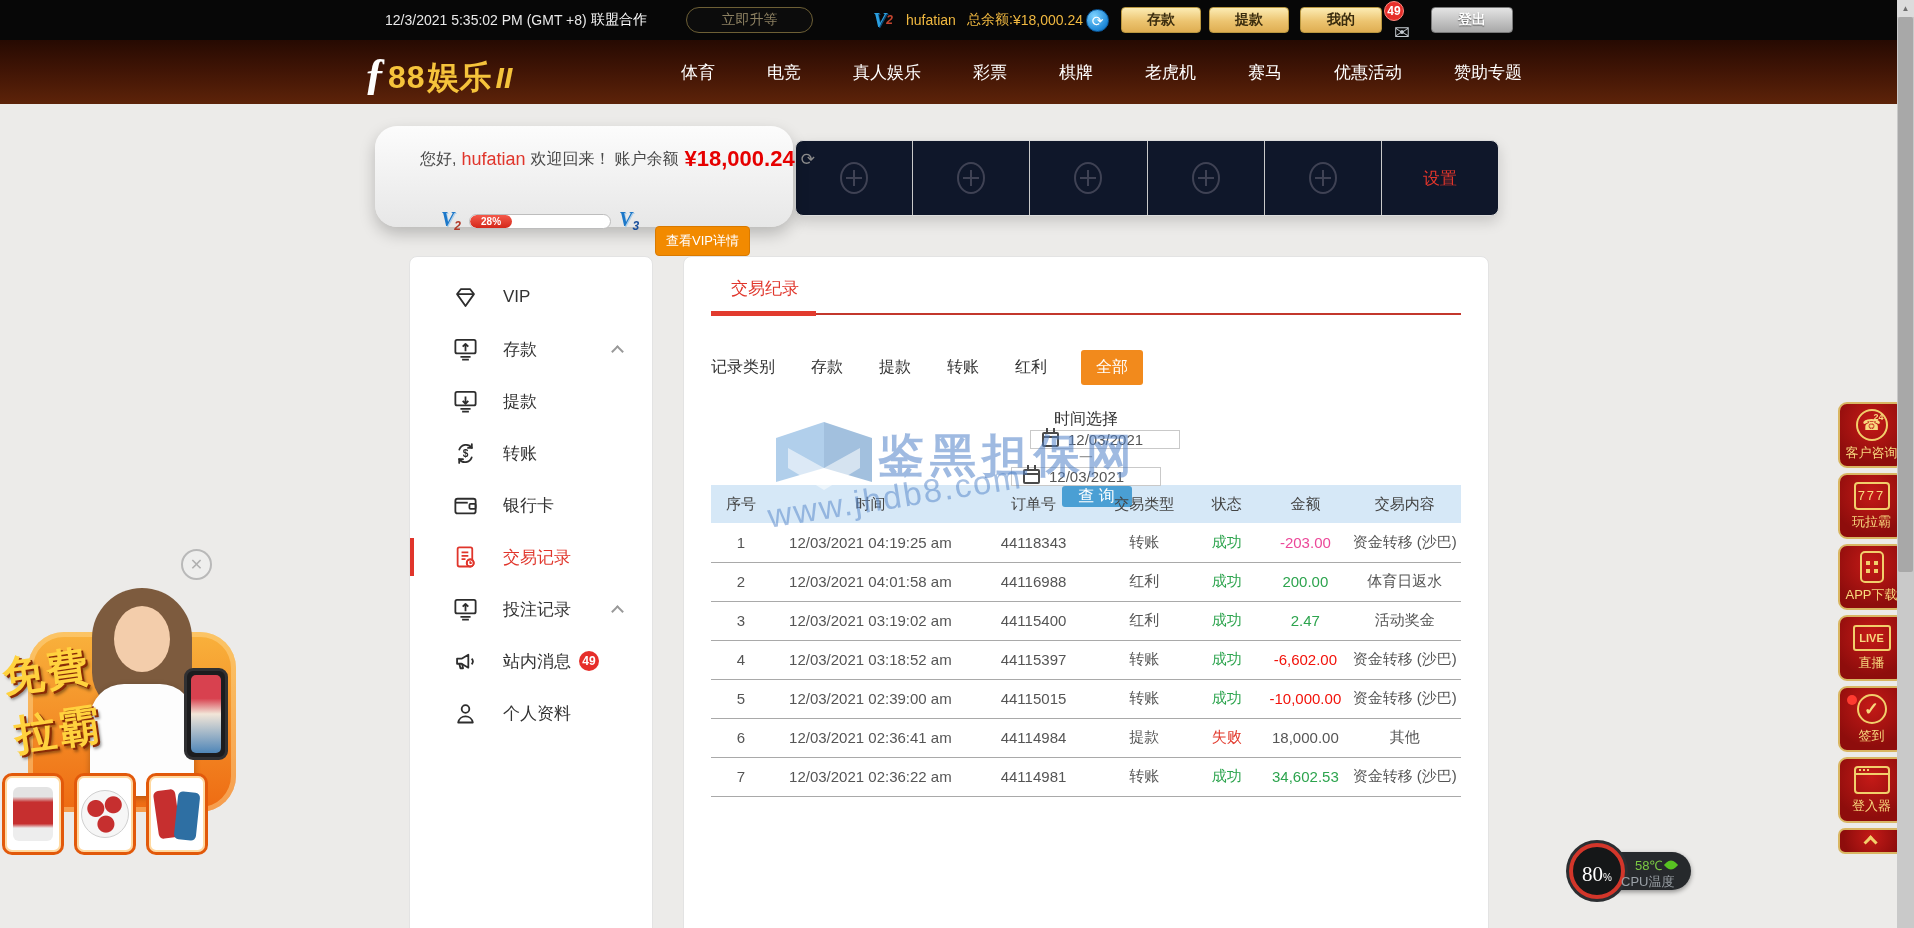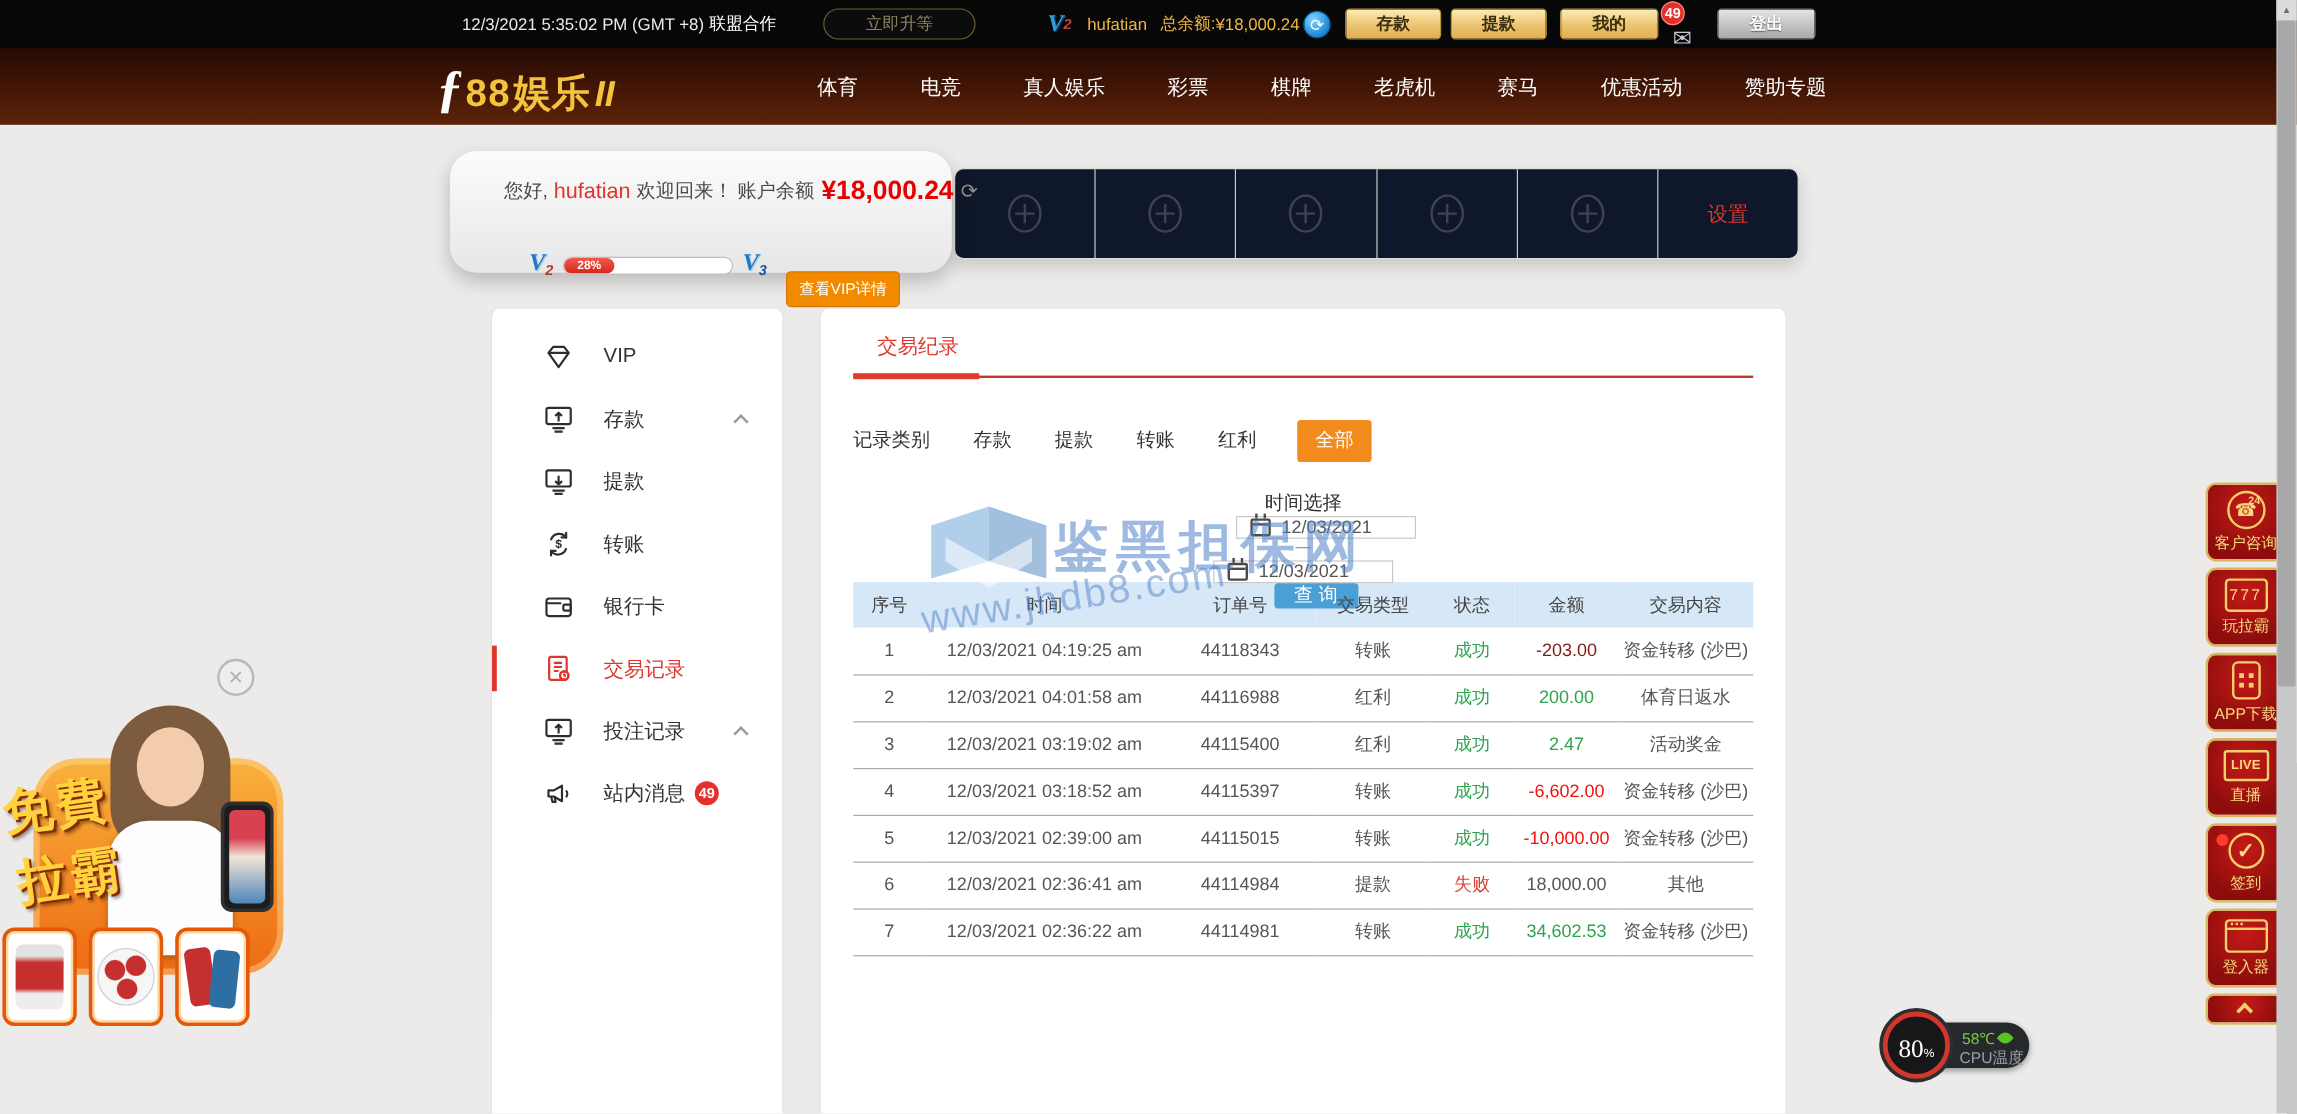--- a/index.html
+++ b/index.html
@@ -134,21 +134,21 @@
   .th-phones .ph2 { position:absolute; left:22px; top:6px; width:22px; height:48px; background:#2e6fa3; border-radius:5px; transform:rotate(6deg); }
 
   
   .cpu { position:absolute; left:1569px; top:843px; z-index:30; }
   .cpu-pill { position:absolute; left:28px; top:9px; width:94px; height:38px; background:#26292c; border-radius:19px; box-shadow:0 2px 5px rgba(0,0,0,.4); }
   .cpu-circle { position:absolute; left:0; top:0; width:56px; height:56px; border-radius:50%; background:#151718; border:4px solid #d3362a; box-shadow:0 0 0 3px #2b2e31; display:flex; align-items:baseline; justify-content:center; padding-top:15px; color:#fff; }
   .cpu-pct { font-size:21px; font-family:"Liberation Serif", serif; }
   .cpu-unit { font-size:10px; }
   .cpu-temp { position:absolute; left:66px; top:13px; font-size:13px; color:#7ac943; display:flex; align-items:center; gap:4px; }
   .leaf { width:10px; height:10px; background:#58c322; border-radius:0 60% 0 60%; transform:rotate(-45deg); display:inline-block; }
-  .cpu-lab { position:absolute; left:64px; top:30px; font-size:13px; color:#9aa0a6; white-space:nowrap; }
+  .cpu-lab { position:absolute; left:52px; top:30px; font-size:13px; color:#9aa0a6; white-space:nowrap; }
 
   
   .sbar { position:absolute; right:0; top:0; width:17px; height:928px; background:#c9c9c9; z-index:40; }
   .sb-up { height:17px; background:#dcdcdc; color:#6e6e6e; font-size:8px; display:flex; align-items:center; justify-content:center; cursor:pointer; }
   .sb-thumb { position:absolute; left:1px; top:17px; width:15px; height:555px; background:#a8a8a8; border-radius:2px; cursor:grab; }
 </style>
 </head>
 <body>
 
 <div class="topbar">
@@ -309,20 +309,27 @@
     <span class="chev-up"></span>
   </div>
   <div class="side-item">
     <svg class="s-ico" viewBox="0 0 24 24" fill="none" stroke="currentColor" stroke-width="1.6" stroke-linejoin="round">
         <path d="M14.5 6v11.5L8.5 14H4.5v-4.5h4z"></path>
         <path d="M17.5 9.5a3.8 3.8 0 0 1 0 5"></path>
         <path d="M6.5 14l1 4h2.3l-.8-4"></path>
       </svg>
     <span>站内消息</span>
     <span class="side-badge">49</span>
+  </div>
+  <div class="side-item">
+    <svg class="s-ico" viewBox="0 0 24 24" fill="none" stroke="currentColor" stroke-width="1.6" stroke-linecap="round">
+        <circle cx="12" cy="8" r="3.4"></circle>
+        <path d="M5.5 20a6.6 6.6 0 0 1 13 0z" stroke-linejoin="round"></path>
+      </svg>
+    <span>个人资料</span>
   </div>
 </div>
 
 <div class="card">
   <div class="tab-label">交易纪录</div>
   <div class="tab-line"></div>
 
   <div class="filter-row">
     <span class="f-label">记录类别</span>
     <span class="f-opt">存款</span>
@@ -367,21 +374,21 @@
         <th>交易内容</th>
       </tr>
     </thead>
     <tbody>
       <tr>
         <td>1</td>
           <td>12/03/2021 04:19:25 am</td>
           <td>44118343</td>
           <td>转账</td>
           <td style="color: rgb(45, 164, 78);">成功</td>
-          <td style="color: #7f1d1d;">-203.00</td>
+          <td style="color: #ec4899;">-203.00</td>
           <td>资金转移 (沙巴)</td>
       </tr>
       <tr>
         <td>2</td>
           <td>12/03/2021 04:01:58 am</td>
           <td>44116988</td>
           <td>红利</td>
           <td style="color: rgb(45, 164, 78);">成功</td>
           <td style="color: rgb(45, 164, 78);">200.00</td>
           <td>体育日返水</td>

